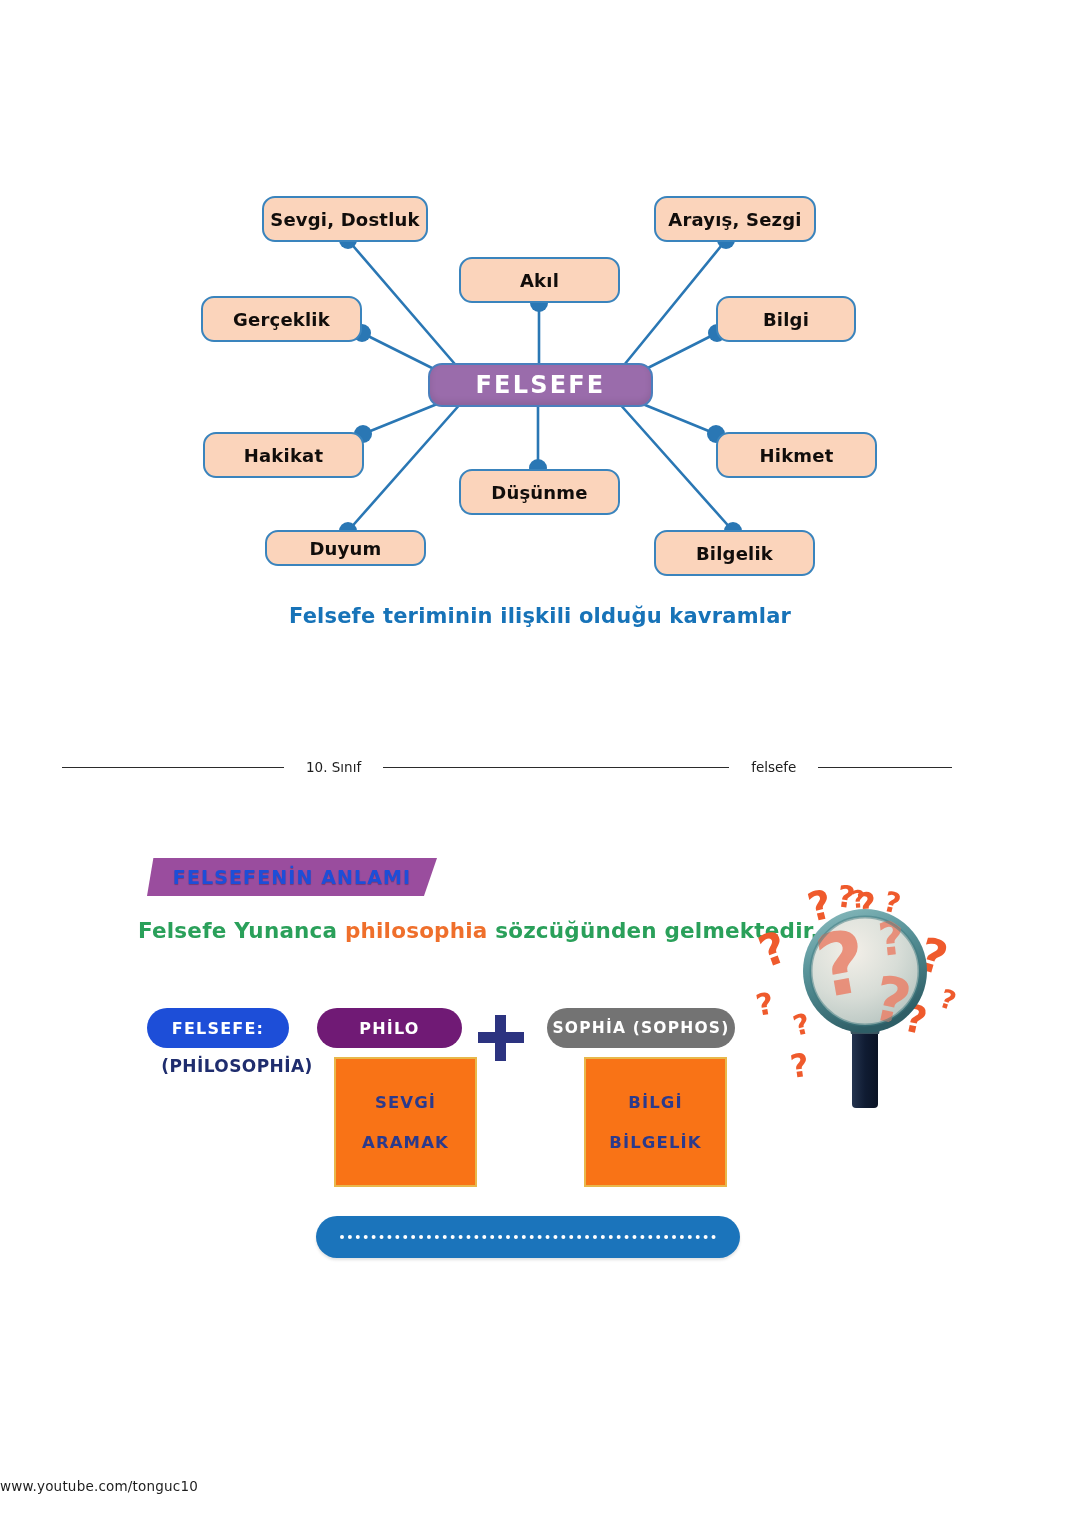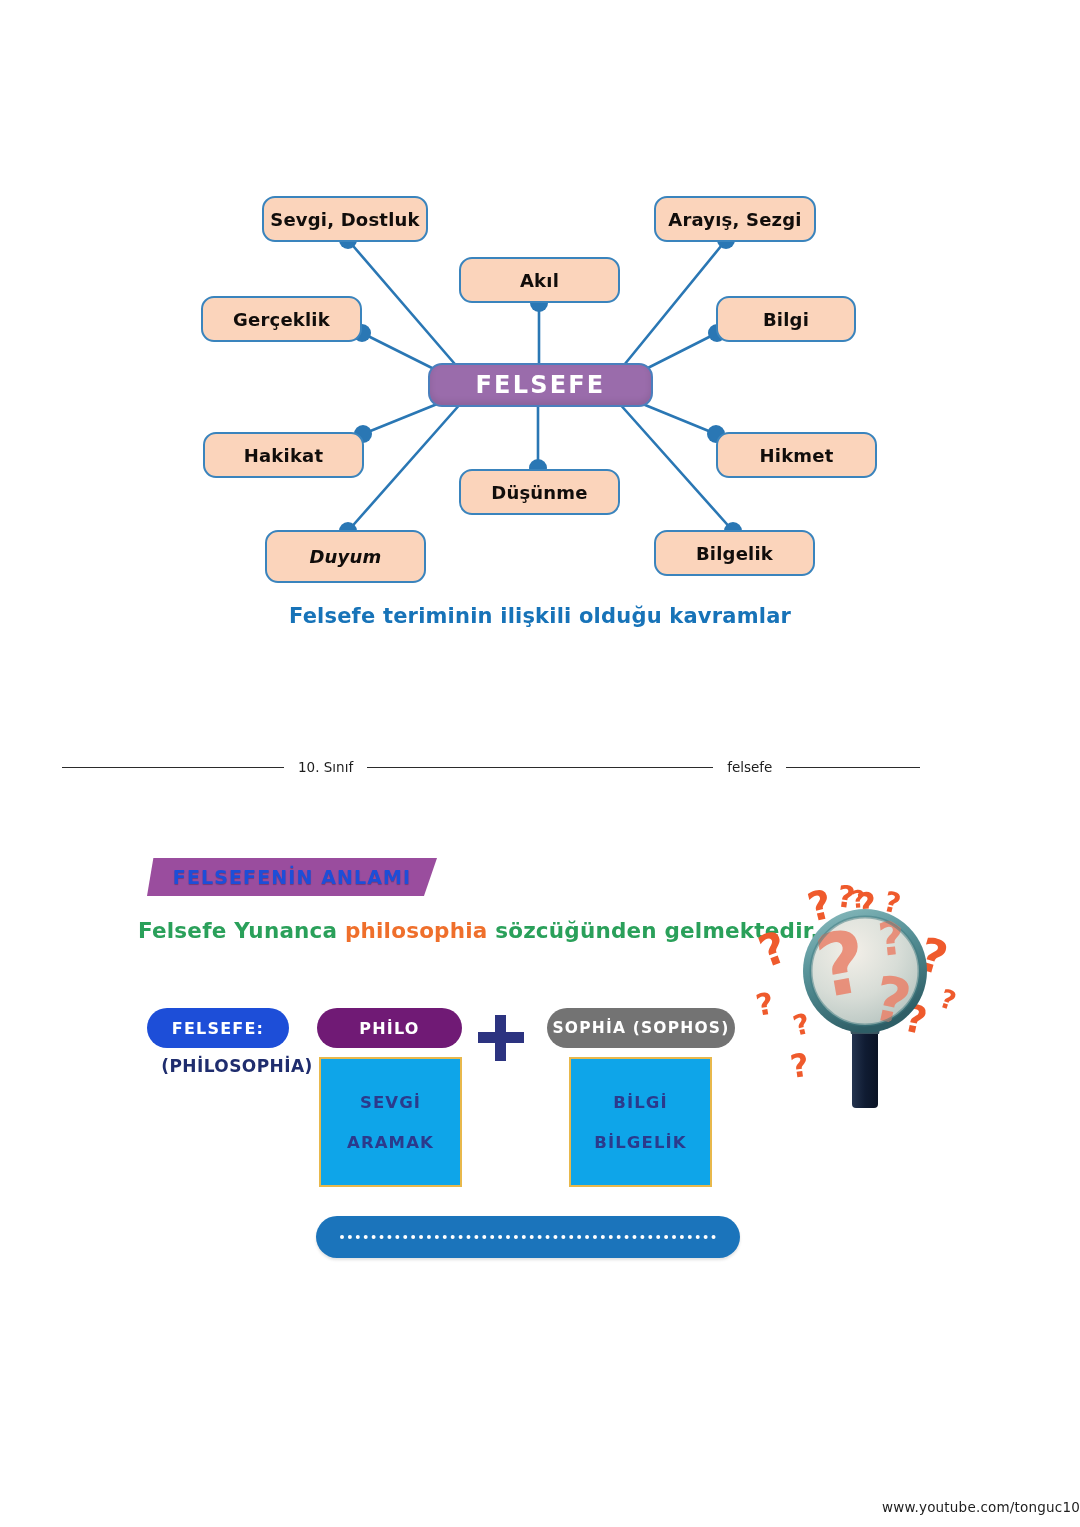--- a/index.html
+++ b/index.html
@@ -68,21 +68,21 @@
 
   
   #page-divider {
     position: absolute;
     left: 62px;
     top: 752px;
     width: 956px;
     height: 30px;
     display: flex;
     align-items: center;
-    gap: 0px;
+    gap: 8px;
   }
   .div-rule {
     height: 1px;
     background: #2b2b2b;
   }
   .div-label {
     font-family: "DejaVu Sans", sans-serif;
     font-size: 13.5px;
     color: #1d1d1d;
     white-space: nowrap;
@@ -197,31 +197,32 @@
     background: #2c3380;
   }
   #plus-sign .bar-v {
     position: absolute; left: 17px; top: 0; width: 11px; height: 46px;
     background: #2c3380;
   }
   .word-box {
     position: absolute;
     box-sizing: border-box;
     border: 2px solid #e8b84b;
-    background: #0ea5e9;
+    background: #f97316;
     display: flex;
     flex-direction: column;
     align-items: center;
     justify-content: center;
     gap: 21px;
     font-family: "DejaVu Sans", sans-serif;
     font-weight: bold;
     font-size: 16.5px;
     letter-spacing: 1.1px;
     color: #2b3a8c;
+    margin-left: 15px;
   }
   #box-philo  { left: 319px; top: 1057px; width: 143px; height: 130px; }
   #box-sophia { left: 569px; top: 1057px; width: 143px; height: 130px; }
 
   #answer-bar {
     position: absolute;
     left: 316px; top: 1216px;
     width: 424px; height: 42px;
     background: #1b74bb;
     border-radius: 21px;
@@ -239,26 +240,25 @@
   
   #magnifier {
     position: absolute;
     left: 752px; top: 838px;
     width: 226px; height: 272px;
   }
   #page-footer {
     position: absolute;
     left: 0; top: 1478px;
     width: 1080px;
-    text-align: right;
+    text-align: left;
     font-family: "DejaVu Sans", sans-serif;
     font-size: 13.5px;
     color: #1d1d1d;
     letter-spacing: 0.2px;
-    margin-top: 21px;
   }
 </style>
 </head>
 <body>
 
 <section id="mindmap-section">
 
   <svg id="mindmap-svg" width="1080" height="680">
     <g stroke="#2a77b4" stroke-width="2.6" fill="none" stroke-linecap="round">
       <line x1="348" y1="240" x2="460" y2="370"></line>
@@ -297,21 +297,21 @@
   <div class="mm-node" style="left:716px; top:296px; width:140px; height:46px;">Bilgi</div>
 
   <div class="mm-node center" style="left:428px; top:363px; width:225px; height:44px;">FELSEFE</div>
 
   <div class="mm-node" style="left:203px; top:432px; width:161px; height:46px;">Hakikat</div>
 
   <div class="mm-node" style="left:716px; top:432px; width:161px; height:46px;">Hikmet</div>
 
   <div class="mm-node" style="left:459px; top:469px; width:161px; height:46px;">Düşünme</div>
 
-  <div class="mm-node" style="left:265px; top:530px; width:161px; height:53px;font-style:italic;">Duyum</div>
+  <div class="mm-node" style="left:265px; top:530px; width:161px; height:36px;">Duyum</div>
 
   <div class="mm-node" style="left:654px; top:530px; width:161px; height:46px;">Bilgelik</div>
 
   <div id="mindmap-caption">Felsefe teriminin ilişkili olduğu kavramlar</div>
 </section>
 
 <div id="page-divider">
   <div class="div-rule" style="width:222px;"></div>
   <div class="div-label">10. Sınıf</div>
   <div class="div-rule" style="width:346px;"></div>

